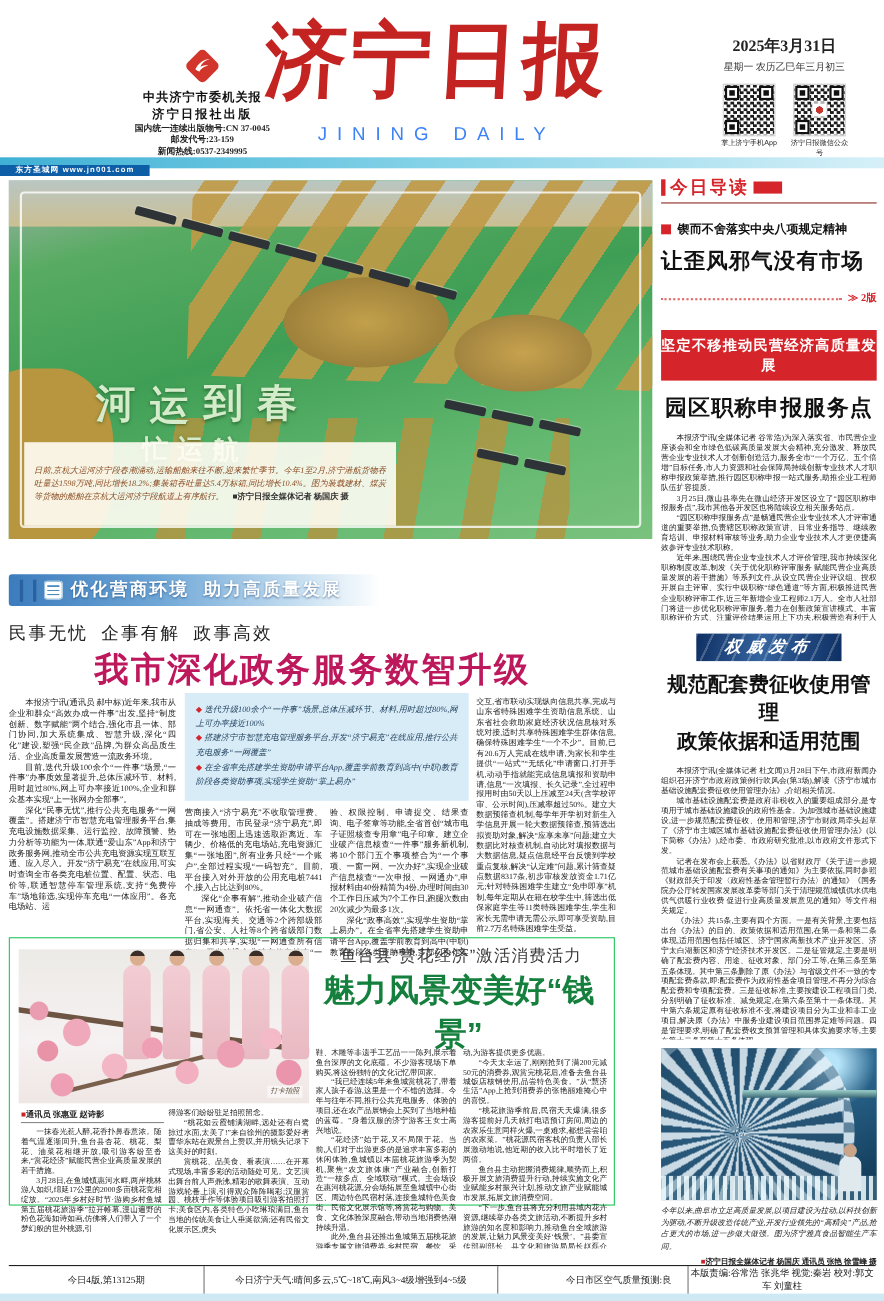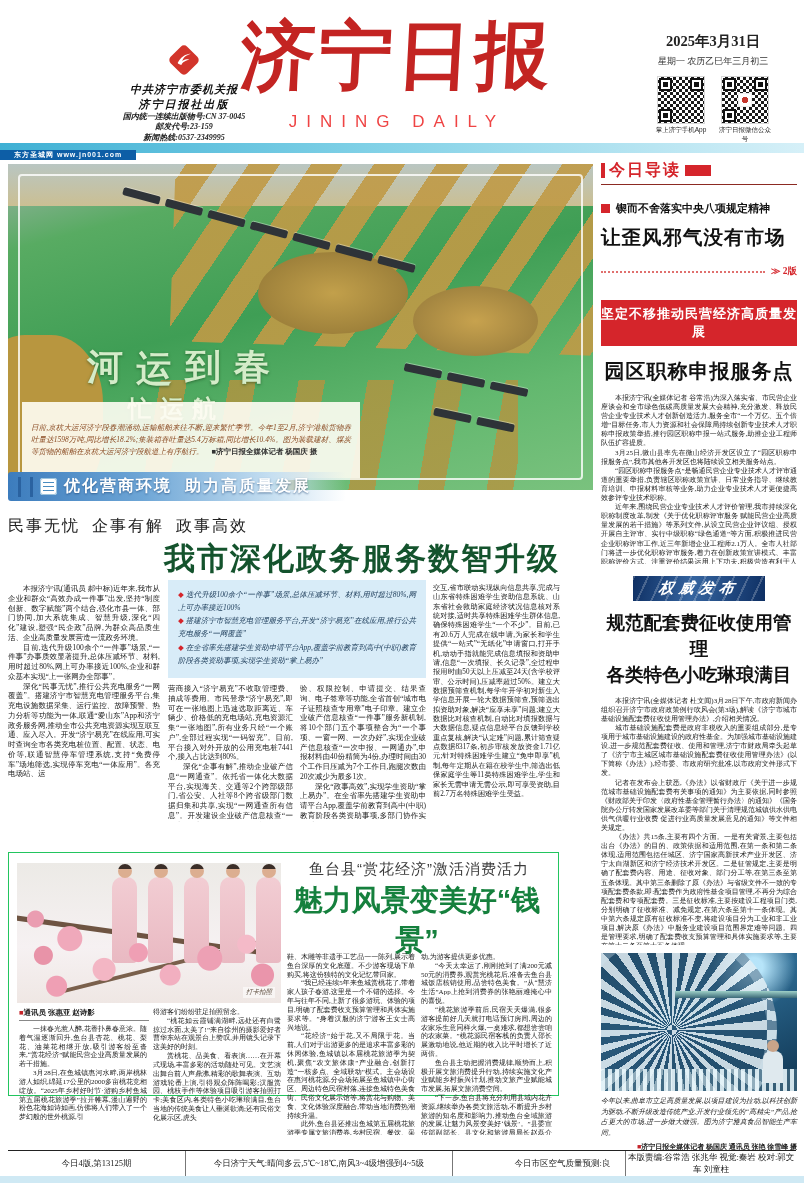--- a/index.html
+++ b/index.html
@@ -2,28 +2,28 @@
 <html><head>
 <meta charset="utf-8">
 <style>
   html,body{margin:0;padding:0;background:#e8e8e8;}
   .page{position:relative;width:804px;height:1183px;background:#fff;margin:0 auto;overflow:hidden;
         font-family:"Liberation Serif",serif;color:#111;}
 
   
   .publisher{position:absolute;left:88px;top:42px;width:192px;text-align:center;}
   .logo{width:36px;height:36px;margin:0 auto 4px;}
-  .publisher p{margin:0;line-height:1.35;font-style:italic;}
+  .publisher p{margin:0;line-height:1.35;}
   .publisher p:nth-child(1){font-size:11px;font-weight:bold;letter-spacing:1px;}
   .publisher p:nth-child(2){font-size:11px;font-weight:bold;letter-spacing:2px;}
   .publisher p:nth-child(3),.publisher p:nth-child(4),.publisher p:nth-child(5){font-size:8px;font-weight:bold;color:#222;}
   .mast-cn{position:absolute;left:222px;top:10px;width:350px;text-align:center;font-size:74px;line-height:1.25;
            color:#c32422;font-weight:bold;letter-spacing:4px;transform:skewX(-3deg);font-family:"Liberation Serif",serif;}
   .mast-en{position:absolute;left:222px;top:112px;width:350px;text-align:center;font-size:17px;letter-spacing:9px;
-           color:#ef4444;font-family:"Liberation Sans",sans-serif;}
+           color:#3b82f6;font-family:"Liberation Sans",sans-serif;}
   .dateblock{position:absolute;left:628px;top:32px;width:170px;text-align:center;}
   .date-line{font-size:14.5px;font-weight:bold;color:#222;}
   .lunar-line{font-size:9px;margin-top:4px;color:#333;}
   .qrs{display:flex;justify-content:center;gap:12px;margin-top:9px;}
   .qrwrap{width:52px;}
   .qr{width:46px;height:46px;margin:0 auto;position:relative;outline:1px solid #d5d5d5;
       background:conic-gradient(#1b1b1b 25%,#fff 0 50%,#1b1b1b 0 75%,#fff 0) 0 0/6px 6px;}
   .qr i{position:absolute;width:9px;height:9px;border:2px solid #111;background:#fff;}
   .qr i::before{content:'';position:absolute;inset:2px;background:#111;}
   .qr .f1{left:1px;top:1px;} .qr .f2{right:1px;top:1px;} .qr .f3{left:1px;bottom:1px;}
@@ -101,34 +101,34 @@
   .f-beam{position:absolute;right:0;top:28%;width:62%;height:7px;background:linear-gradient(#9fd0c8,#3c6a78);}
   .f-worker{position:absolute;right:14px;bottom:8px;width:20px;height:32px;border-radius:8px 8px 0 0;background:#dfe9ee;}
   .f-worker::before{content:'';position:absolute;top:-11px;left:4px;width:12px;height:12px;border-radius:50%;background:#c9a489;}
   .f-bottles{position:absolute;left:0;right:0;bottom:0;height:22px;
       background:repeating-linear-gradient(90deg,rgba(230,245,250,.9) 0 4px,rgba(90,130,150,.5) 4px 7px);}
   .a2-caption{margin-top:5px;font-size:7px;line-height:1.55;text-align:justify;font-style:italic;color:#222;}
   .a2-credit{margin-top:3px;font-size:7px;font-weight:bold;text-align:right;color:#222;}
   .a2-credit::first-letter{color:#c5252b;}
 
   
-  .middlesec{position:absolute;left:8px;top:466px;width:552px;height:356px;}
+  .middlesec{position:absolute;left:8px;top:516px;width:552px;height:356px;}
   .gov-banner{position:absolute;left:0;top:6px;width:338px;height:29px;display:flex;align-items:center;gap:7px;
       padding-left:10px;box-sizing:border-box;border-radius:3px;
       background:linear-gradient(90deg,#3c7cbd 0%,#6ea6d6 40%,#c6dff1 78%,rgba(255,255,255,0) 100%);}
   .gov-bars{width:9px;height:20px;border-left:3px solid #2a62a0;border-right:3px solid #2a62a0;flex:none;}
   .doc-icon{width:17px;height:17px;background:#fff;border-radius:3px;position:relative;flex:none;box-shadow:inset 0 0 0 1px #9bc3dd;}
   .doc-icon::before{content:'';position:absolute;left:3px;right:3px;top:4px;height:9px;
       background:repeating-linear-gradient(#4a8cc0 0 1.5px,transparent 1.5px 4px);}
   .gov-banner-text{color:#fff;font-size:16px;font-weight:bold;letter-spacing:2px;white-space:pre;
       font-family:"Liberation Sans",sans-serif;text-shadow:0 1px 2px rgba(20,60,110,.6);}
   .gov-kicker{position:absolute;left:0;top:50px;width:552px;text-align:left;font-size:16px;color:#222;
       letter-spacing:2px;white-space:pre;}
-  .gov-headline{position:absolute;left:0;top:72px;width:552px;text-align:right;font-size:31px;font-weight:900;
-      color:#14532d;letter-spacing:2px;font-family:Liberation Mono, monospace;}
+  .gov-headline{position:absolute;left:0;top:72px;width:552px;text-align:center;font-size:31px;font-weight:900;
+      color:#be185d;letter-spacing:2px;font-family:Liberation Mono, monospace;}
   .mbody{font-size:7.5px;line-height:1.3;text-align:justify;color:#1a1a1a;overflow:hidden;position:absolute;}
   .mbody p{margin:0;text-indent:2em;}
   .mbody p.cont{text-indent:0;}
   .gov-col1{left:0;top:118px;width:152px;height:238px;}
   .gov-bullets{position:absolute;left:160px;top:114px;width:258px;height:98px;background:#d8ecf8;
       padding:8px 10px;box-sizing:border-box;font-size:7.5px;line-height:1.75;color:#23425f;font-style:italic;text-align:justify;}
   .gov-bullets p{margin:0;}
   .gov-bullets p.bullet::before{content:"◆ ";color:#d5252b;font-style:normal;}
   .gov-col2{left:160px;top:218px;width:125px;height:138px;}
   .gov-col3{left:292px;top:218px;width:126px;height:138px;}
@@ -296,21 +296,21 @@
         <p>3月25日,微山县率先在微山经济开发区设立了“园区职称申报服务点”,我市其他各开发区也将陆续设立相关服务站点。</p>
         <p>“园区职称申报服务点”是畅通民营企业专业技术人才评审通道的重要举措,负责辖区职称政策宣讲、日常业务指导、继续教育培训、申报材料审核等业务,助力企业专业技术人才更便捷高效参评专业技术职称。</p>
         <p>近年来,围绕民营企业专业技术人才评价管理,我市持续深化职称制度改革,制发《关于优化职称评审服务 赋能民营企业高质量发展的若干措施》等系列文件,从设立民营企业评议组、授权开展自主评审、实行中级职称“绿色通道”等方面,积极推进民营企业职称评审工作,近三年新增企业工程师2.1万人。全市人社部门将进一步优化职称评审服务,着力在创新政策宣讲模式、丰富职称评价方式、注重评价结果运用上下功夫,积极营造有利于人才成长的制度环境,助力我市在发展壮大民营经济上实现新突破。</p>
       </div>
 
     <div class="auth-banner">
       <span class="auth-text">权威发布</span>
     </div>
     <div class="a2-head">
       <div>规范配套费征收使用管理</div>
-      <div>各类特色小吃琳琅满目</div>
+      <div>政策依据和适用范围</div>
     </div>
     <div class="rbody a2-body">
         <p>本报济宁讯(全媒体记者 杜文闻)3月28日下午,市政府新闻办组织召开济宁市政府政策例行吹风会(第3场),解读《济宁市城市基础设施配套费征收使用管理办法》,介绍相关情况。</p>
         <p>城市基础设施配套费是政府非税收入的重要组成部分,是专项用于城市基础设施建设的政府性基金。为加强城市基础设施建设,进一步规范配套费征收、使用和管理,济宁市财政局牵头起草了《济宁市主城区城市基础设施配套费征收使用管理办法》(以下简称《办法》),经市委、市政府研究批准,以市政府文件形式下发。</p>
         <p>记者在发布会上获悉,《办法》以省财政厅《关于进一步规范城市基础设施配套费有关事项的通知》为主要依据,同时参照《财政部关于印发〈政府性基金管理暂行办法〉的通知》《国务院办公厅转发国家发展改革委等部门关于清理规范城镇供水供电供气供暖行业收费 促进行业高质量发展意见的通知》等文件相关规定。</p>
         <p>《办法》共15条,主要有四个方面。一是有关背景,主要包括出台《办法》的目的、政策依据和适用范围,在第一条和第二条体现,适用范围包括任城区、济宁国家高新技术产业开发区、济宁太白湖新区和济宁经济技术开发区。二是征管规定,主要是明确了配套费内容、用途、征收对象、部门分工等,在第三条至第五条体现。其中第三条删除了原《办法》与省级文件不一致的专项配套费条款,即:配套费作为政府性基金项目管理,不再分为综合配套费和专项配套费。三是征收标准,主要按建设工程项目门类,分别明确了征收标准、减免规定,在第六条至第十一条体现。其中第六条规定原有征收标准不变,将建设项目分为工业和非工业项目,解决原《办法》中服务业建设项目范围界定难等问题。四是管理要求,明确了配套费收支预算管理和具体实施要求等,主要在第十二条至第十五条体现。</p>
       </div>
 
     <div class="factory">
       <div class="carousel"></div>
@@ -374,21 +374,21 @@
         <p>一抹春光惹人醉,花香扑鼻春意浓。随着气温逐渐回升,鱼台县杏花、桃花、梨花、油菜花相继开放,吸引游客纷至沓来,“赏花经济”赋能民营企业高质量发展的若干措施。</p>
         <p>3月28日,在鱼城镇惠河水畔,两岸桃林游人如织,绵延17公里的2000多亩桃花竞相绽放。“2025年乡村好时节·游购乡村鱼城第五届桃花旅游季”拉开帷幕,漫山遍野的粉色花海如诗如画,仿佛将人们带入了一个梦幻般的世外桃源,引</p>
       </div>
     <div class="fbody fcol2">
         <p class="cont">得游客们纷纷驻足拍照留念。</p>
         <p>“桃花如云霞铺满湖畔,远处还有白鹭掠过水面,太美了!”来自徐州的摄影爱好者曹华东站在观景台上赞叹,并用镜头记录下这美好的时刻。</p>
         <p>赏桃花、品美食、看表演……在开幕式现场,丰富多彩的活动随处可见。文艺演出舞台前人声鼎沸,精彩的歌舞表演、互动游戏轮番上演,引得观众阵阵喝彩;汉服赏园、桃枝手作等体验项目吸引游客拍照打卡;美食区内,各类特色小吃琳琅满目,鱼台当地的传统美食让人垂涎欲滴;还有民俗文化展示区,虎头</p>
       </div>
     <div class="fbody fcol3">
         <p class="cont">鞋、木雕等非遗手工艺品一一陈列,展示着鱼台深厚的文化底蕴。不少游客现场下单购买,将这份独特的文化记忆带回家。</p>
-        <p>“我已经连续5年来鱼城赏桃花了,带着家人孩子春游,这里是一个不错的选择。今年与往年不同,上新了很多游玩、体验的项目,明确了配套费收支预算管理和具体实施要求等。”身着汉服的济宁游客王女士高兴地说。</p>
+        <p>“我已经连续5年来鱼城赏桃花了,带着家人孩子春游,这里是一个不错的选择。今年与往年不同,推行公共充电服务、体验的项目,还在农产品展销会上买到了当地种植的蓝莓。”身着汉服的济宁游客王女士高兴地说。</p>
         <p>“花经济”始于花,又不局限于花。当前,人们对于出游更多的是追求丰富多彩的休闲体验,鱼城镇以本届桃花旅游季为契机,聚焦“农文旅体康”产业融合,创新打造“一核多点、全域联动”模式。主会场设在惠河桃花源,分会场拓展至鱼城镇中心街区、周边特色民宿村落,连接鱼城特色美食街、民俗文化展示馆等,将赏花与购物、美食、文化体验深度融合,带动当地消费热潮持续升温。</p>
         <p>此外,鱼台县还推出鱼城第五届桃花旅游季专属文旅消费券,乡村民宿、餐饮、采摘、商业等多品类商家均参与消费券活</p>
       </div>
     <div class="fbody fcol4">
         <p class="cont">动,为游客提供更多优惠。</p>
         <p>“今天太幸运了,刚刚抢到了满200元减50元的消费券,观赏完桃花后,准备去鱼台县城饭店核销使用,品尝特色美食。”从“慧济生活”App上抢到消费券的张艳丽难掩心中的喜悦。</p>
         <p>“桃花旅游季前后,民宿天天爆满,很多游客提前好几天就打电话预订房间,周边的农家乐生意同样火爆,一桌难求,都想尝尝咱的农家菜。”桃花源民宿客栈的负责人邵长展激动地说,他近期的收入比平时增长了近两倍。</p>
         <p>鱼台县主动把握消费规律,顺势而上,积极开展文旅消费提升行动,持续实施文化产业赋能乡村振兴计划,推动文旅产业赋能城市发展,拓展文旅消费空间。</p>
         <p>“下一步,鱼台县将充分利用县域内花卉资源,继续举办各类文旅活动,不断提升乡村旅游的知名度和影响力,推动鱼台全域旅游的发展,让魅力风景变美好‘钱景’。”县委宣传部副部长、县文化和旅游局局长赵磊介绍。</p>
       </div>

